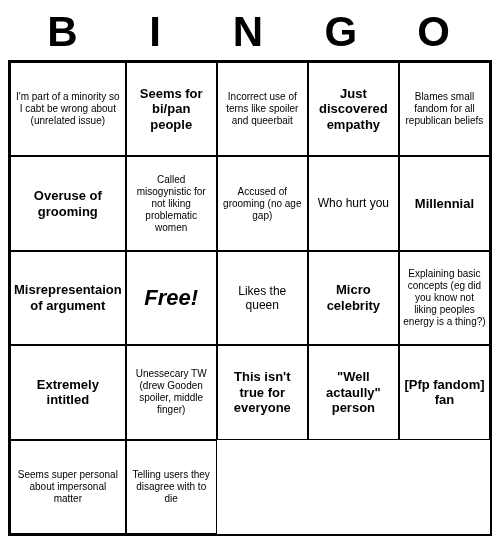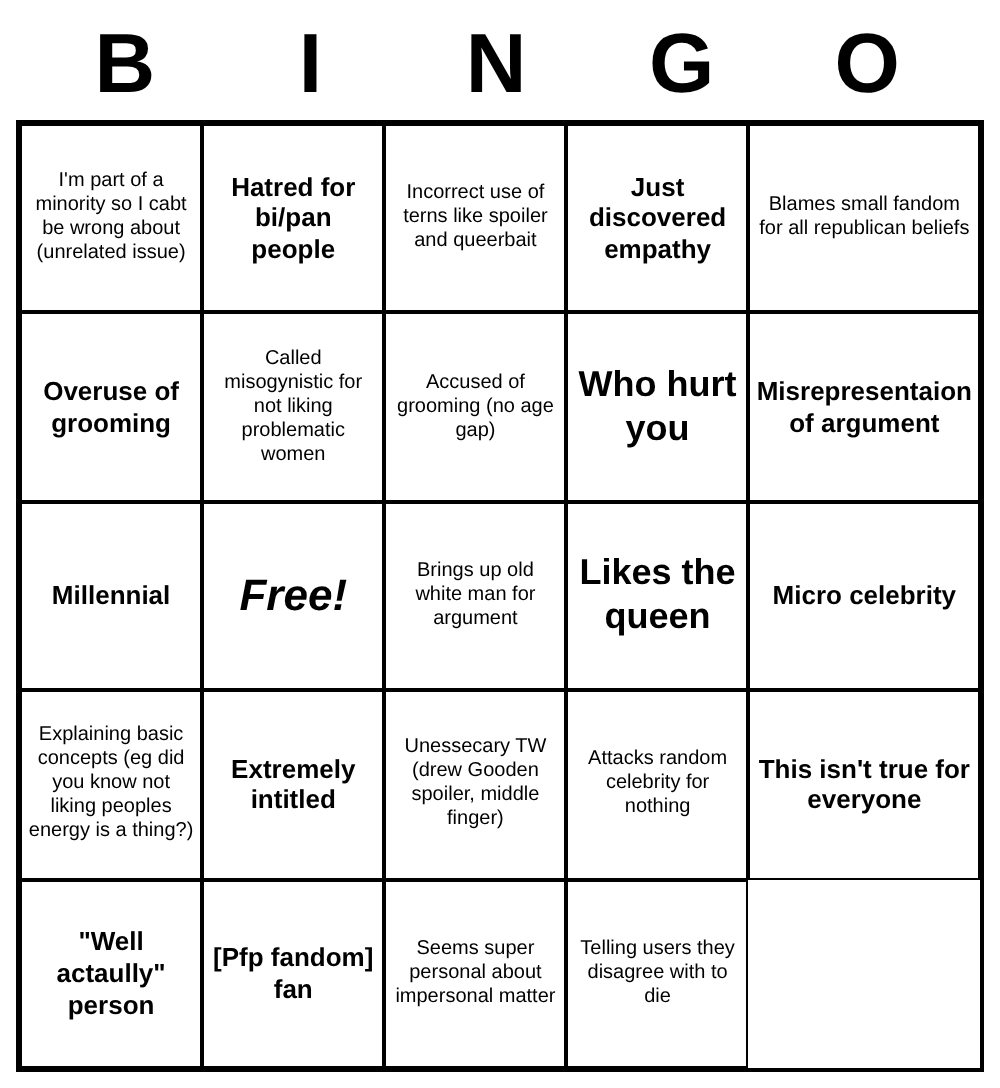--- a/index.html
+++ b/index.html
@@ -45,22 +45,22 @@
       align-items: center;
       justify-content: center;
       text-align: center;
       padding: 3px;
       font-size: 10px;
       line-height: 1.2;
       position: relative;
       background: #fff;
     }
     .bingo-cell.large-text {
-      font-size: 18px;
-      font-weight: bold;
+      font-size: 12px;
+      font-weight: normal;
     }
     .bingo-cell.free {
       font-size: 22px;
       font-weight: bold;
       font-style: italic;
     }
     .bingo-cell.bold-medium {
       font-size: 13px;
       font-weight: bold;
     }
@@ -74,21 +74,21 @@
     <span>N</span>
     <span>G</span>
     <span>O</span>
   </div>
 
 <div id="bingo-grid">
 <div class="bingo-cell">
       <span>I'm part of a minority so I cabt be wrong about (unrelated issue)</span>
     </div>
     <div class="bingo-cell bold-medium">
-      <span>Hatred for bi/pan people</span>
+      <span>Seems for bi/pan people</span>
     </div>
     <div class="bingo-cell">
       <span>Incorrect use of terns like spoiler and queerbait</span>
     </div>
     <div class="bingo-cell bold-medium">
       <span>Just discovered empathy</span>
     </div>
     <div class="bingo-cell">
       <span>Blames small fandom for all republican beliefs</span>
     </div>
@@ -98,48 +98,42 @@
     <div class="bingo-cell">
       <span>Called misogynistic for not liking problematic women</span>
     </div>
     <div class="bingo-cell">
       <span>Accused of grooming (no age gap)</span>
     </div>
     <div class="bingo-cell large-text">
       <span>Who hurt you</span>
     </div>
     <div class="bingo-cell bold-medium">
-      <span>Misrepresentaion of argument</span>
+      <span>Millennial</span>
     </div>
     <div class="bingo-cell bold-medium">
-      <span>Millennial</span>
+      <span>Misrepresentaion of argument</span>
     </div>
     <div class="bingo-cell free">
       <span>Free!</span>
-    </div>
-    <div class="bingo-cell">
-      <span>Brings up old white man for argument</span>
     </div>
     <div class="bingo-cell large-text">
       <span>Likes the queen</span>
     </div>
     <div class="bingo-cell bold-medium">
       <span>Micro celebrity</span>
     </div>
     <div class="bingo-cell">
       <span>Explaining basic concepts (eg did you know not liking peoples energy is a thing?)</span>
     </div>
     <div class="bingo-cell bold-medium">
       <span>Extremely intitled</span>
     </div>
     <div class="bingo-cell">
       <span>Unessecary TW (drew Gooden spoiler, middle finger)</span>
-    </div>
-    <div class="bingo-cell">
-      <span>Attacks random celebrity for nothing</span>
     </div>
     <div class="bingo-cell bold-medium">
       <span>This isn't true for everyone</span>
     </div>
     <div class="bingo-cell bold-medium">
       <span>"Well actaully" person</span>
     </div>
     <div class="bingo-cell bold-medium">
       <span>[Pfp fandom] fan</span>
     </div>

